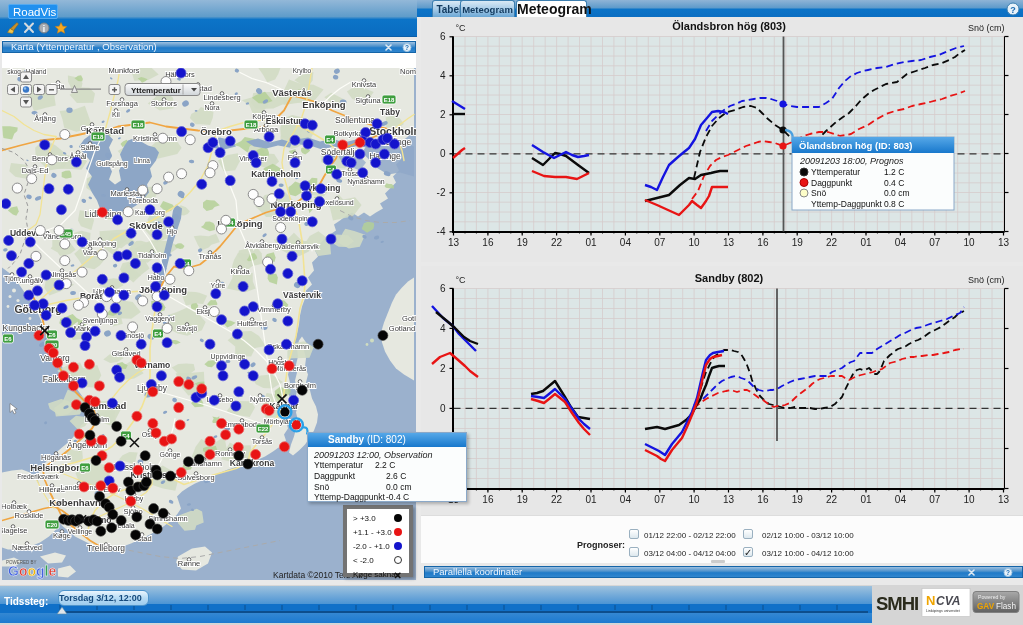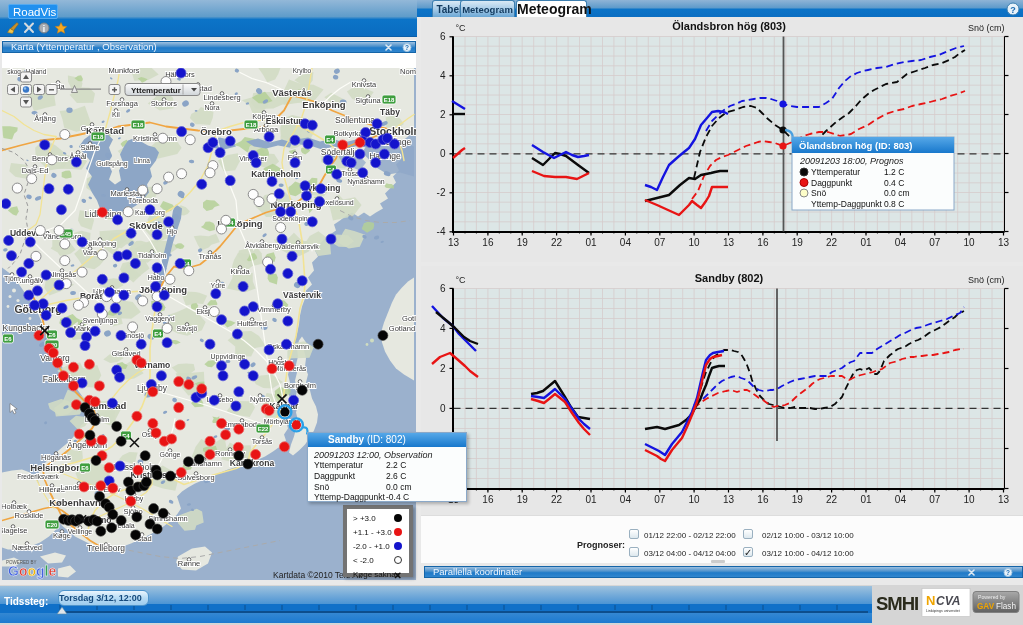--- a/index.html
+++ b/index.html
@@ -1229,18 +1229,18 @@
 <div style="position:absolute;left:6px;top:33px">-2.0 - +1.0</div>
       <div style="position:absolute;right:7px;top:33px"><span style="display:inline-block;width:8px;height:8px;border-radius:50%;background:#1414cc"></span></div>
 <div style="position:absolute;left:6px;top:47px">&lt; -2.0</div>
       <div style="position:absolute;right:7px;top:47px"><span style="display:inline-block;width:8px;height:8px;border-radius:50%;background:#fff;border:1px solid #333"></span></div>
 <div style="position:absolute;left:6px;top:61px">Køge saknas</div>
       <div style="position:absolute;right:7px;top:61px"><span style="font-size:10px;font-weight:bold">✕</span></div>
 </div>
 <div class="abs" style="left:307px;top:432px;width:160px;height:70px;background:#fbfdfd;border:1px solid #8aa8c8;box-shadow:2px 2px 3px rgba(0,0,0,0.25)">
 <div style="height:14px;background:linear-gradient(#56a8e8,#1878cc);color:#fff;font-size:10px;font-weight:bold;line-height:14px;padding-left:20px">Sandby <span style="font-weight:normal">(ID: 802)</span></div>
 <div style="font-size:9px;color:#222;padding:3px 6px 0 6px;font-style:italic">20091203 12:00, Observation</div>
-<div style="font-size:8.5px;color:#111;padding:0 6px;height:10.8px;line-height:10.8px"><span>Yttemperatur</span><span style="position:absolute;left:78px">2.2 C</span></div>
+<div style="font-size:8.5px;color:#111;padding:0 6px;height:10.8px;line-height:10.8px"><span>Yttemperatur</span><span style="position:absolute;left:67px">2.2 C</span></div>
 <div style="font-size:8.5px;color:#111;padding:0 6px;height:10.8px;line-height:10.8px"><span>Daggpunkt</span><span style="position:absolute;left:78px">2.6 C</span></div>
 <div style="font-size:8.5px;color:#111;padding:0 6px;height:10.8px;line-height:10.8px"><span>Snö</span><span style="position:absolute;left:78px">0.0 cm</span></div>
 <div style="font-size:8.5px;color:#111;padding:0 6px;height:10.8px;line-height:10.8px"><span>Yttemp-Daggpunkt</span><span style="position:absolute;left:78px">-0.4 C</span></div>
 </div>
   </div>
 
 </body></html>

